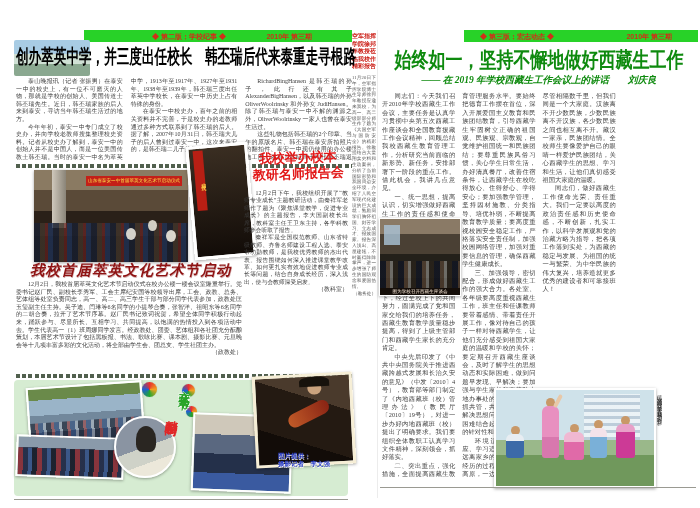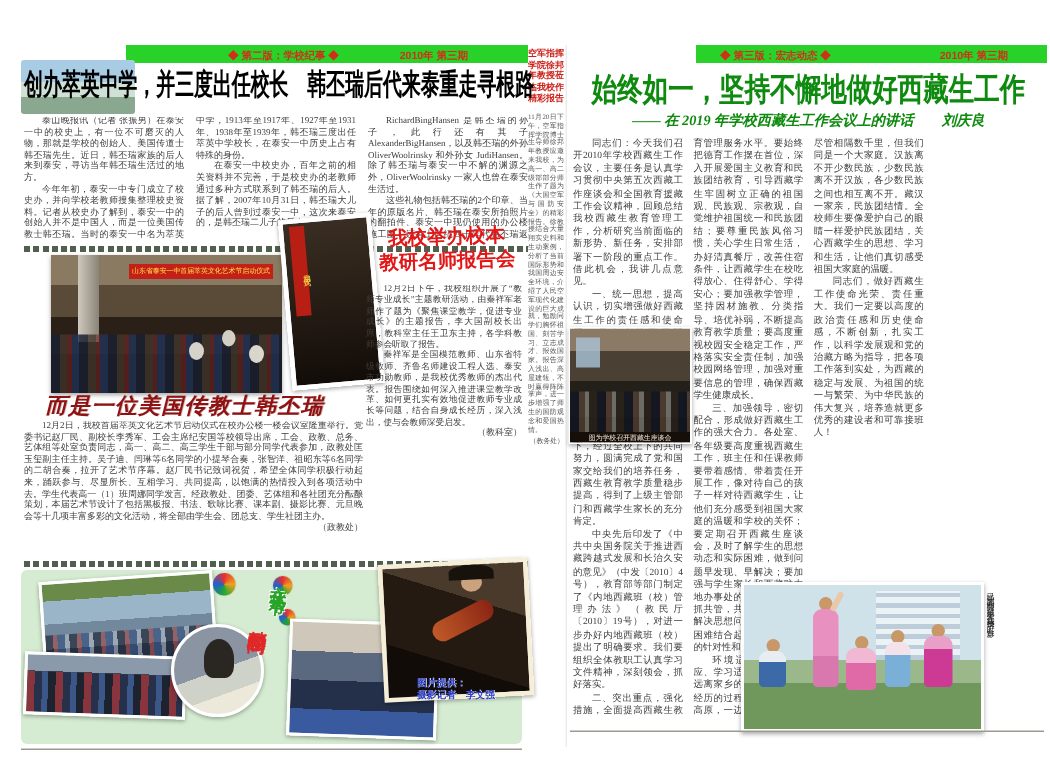--- a/index.html
+++ b/index.html
@@ -108,21 +108,21 @@
     <div class="p">秦祥军是全国模范教师、山东省特级教师、齐鲁名师建设工程人选、泰安市功勋教师，是我校优秀教师的杰出代表。报告围绕如何深入推进课堂教学改革、如何更扎实有效地促进教师专业成长等问题，结合自身成长经历，深入浅出，使与会教师深受启发。</div>
     <span class="sig">（教科室）</span>
   </div>
 
   <div class="abs" style="left:352px;top:33px;width:24px;height:430px;">
     <div class="sb-title">空军指挥学院徐邦年教授莅临我校作精彩报告</div>
     <div class="sb-body">11月20日下午，空军指挥学院博士生导师徐邦年教授应邀来我校，为高一、高二级部部分师生作了题为《大国空军与国防安全》的精彩报告。徐教授结合大量翔实史料和生动案例，分析了当前国际形势和我国周边安全环境，介绍了人民空军现代化建设的巨大成就，勉励同学们胸怀祖国、刻苦学习、立志成才、报效国家。报告深入浅出、高屋建瓴，不时赢得阵阵掌声，进一步增强了师生的国防观念和爱国热情。</div>
     <div class="sb-body" style="text-align:right;margin-top:2px;">（教务处）</div>
   </div>
 
-  <div class="abs callig" style="left:30px;top:261px;">而是一位美国传教士韩丕瑞</div>
+  <div class="abs callig" style="left:30px;top:261px;">我校首届萃英文化艺术节启动</div>
   <div class="abs bodytxt" style="left:16px;top:281px;width:226px;height:90px;">
     <div class="p">12月2日，我校首届萃英文化艺术节启动仪式在校办公楼一楼会议室隆重举行。党委书记赵厂民、副校长李秀军、工会主席纪安国等校领导出席，工会、政教、总务、艺体组等处室负责同志，高一、高二、高三学生干部与部分同学代表参加，政教处匡玉玺副主任主持。吴子迪、闫琳等6名同学的小提琴合奏，张智洋、祖昭东等6名同学的二胡合奏，拉开了艺术节序幕。赵厂民书记致词祝贺，希望全体同学积极行动起来，踊跃参与、尽显所长、互相学习、共同提高，以饱满的热情投入到各项活动中去。学生代表高一（1）班周娜同学发言。经政教处、团委、艺体组和各社团充分酝酿策划，本届艺术节设计了包括黑板报、书法、歌咏比赛、课本剧、摄影比赛、元旦晚会等十几项丰富多彩的文化活动，将全部由学生会、团总支、学生社团主办。</div>
     <span class="sig">（政教处）</span>
   </div>
 
   <div class="abs dots" style="left:16px;top:374px;width:336px;"></div>
 
   <div class="abs" style="left:14px;top:380px;width:334px;height:116px;background:#d6ecd2;border-radius:4px;">
     <div class="abs photo wframe" style="left:14px;top:4px;width:112px;height:70px;transform:rotate(-4deg);
          background:linear-gradient(180deg,#6a8a4a 0 16%,#9ab4c8 16% 38%,#72889c 38% 62%,#41506a 62% 82%,#232c3c 82%);">

